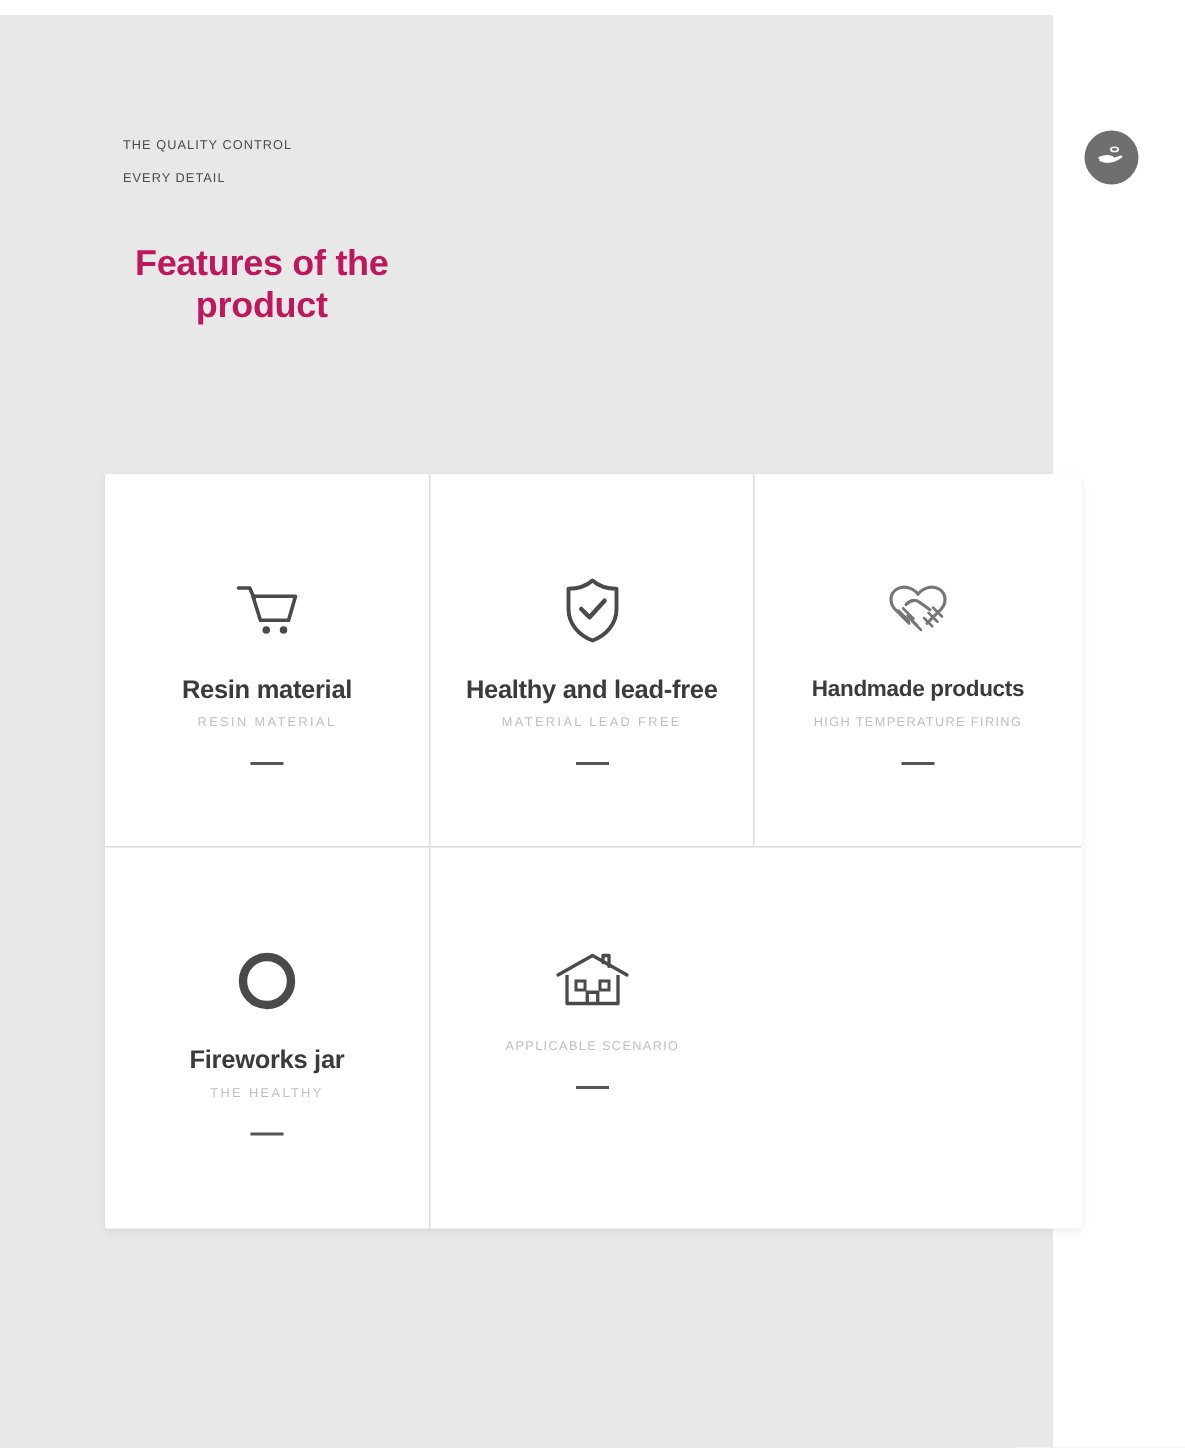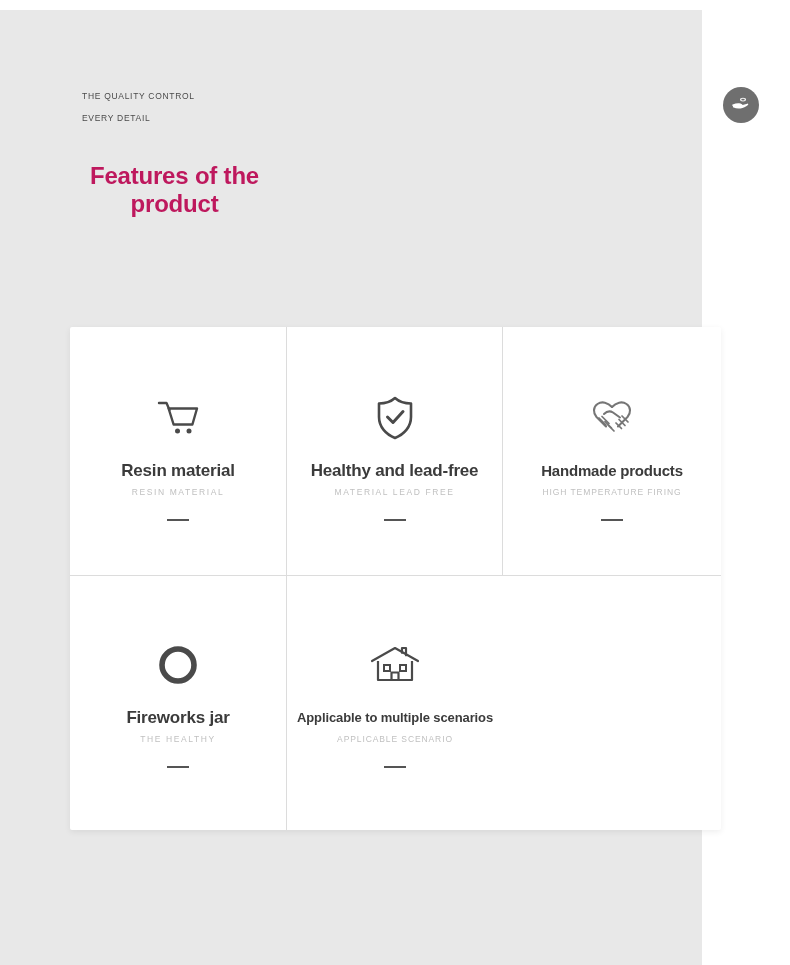--- a/index.html
+++ b/index.html
@@ -64,21 +64,21 @@
     background: #6f6f6f;
     display: flex;
     align-items: center;
     justify-content: center;
   }
 
   
   .panel {
     position: absolute;
     left: 70px;
-    top: 327px;
+    top: 316px;
     width: 651px;
     height: 503px;
     background: #ffffff;
     border-radius: 2px;
     box-shadow: 0 2px 6px rgba(0,0,0,0.07);
     display: grid;
     grid-template-columns: 217px 216px 218px;
     grid-template-rows: 249px 254px;
     overflow: hidden;
   }
@@ -224,19 +224,18 @@
       <div class="icon-wrap">
         <svg width="52" height="44" viewBox="0 0 52 44">
           <path d="M3 18 L26 5 L49 18" fill="none" stroke="#4a4a4a" stroke-width="2.2" stroke-linecap="round" stroke-linejoin="round"></path>
           <path d="M33 9.8 V5 H37 V12.3" fill="none" stroke="#4a4a4a" stroke-width="2.2" stroke-linecap="round" stroke-linejoin="round"></path>
           <path d="M9 18 V37 H43 V18" fill="none" stroke="#4a4a4a" stroke-width="2.2" stroke-linejoin="round"></path>
           <rect x="15" y="22" width="6" height="6" fill="none" stroke="#4a4a4a" stroke-width="2"></rect>
           <rect x="31" y="22" width="6" height="6" fill="none" stroke="#4a4a4a" stroke-width="2"></rect>
           <path d="M22.5 37 V29.5 H29.5 V37" fill="none" stroke="#4a4a4a" stroke-width="2.2" stroke-linejoin="round"></path>
         </svg>
       </div>
-      <div class="f-title small">Applicable to multiple scenarios</div>
       <div class="f-sub tight">APPLICABLE SCENARIO</div>
       <div class="divider-dash"></div>
     </div>
 
   </div>
 </div>
 
 </body></html>

